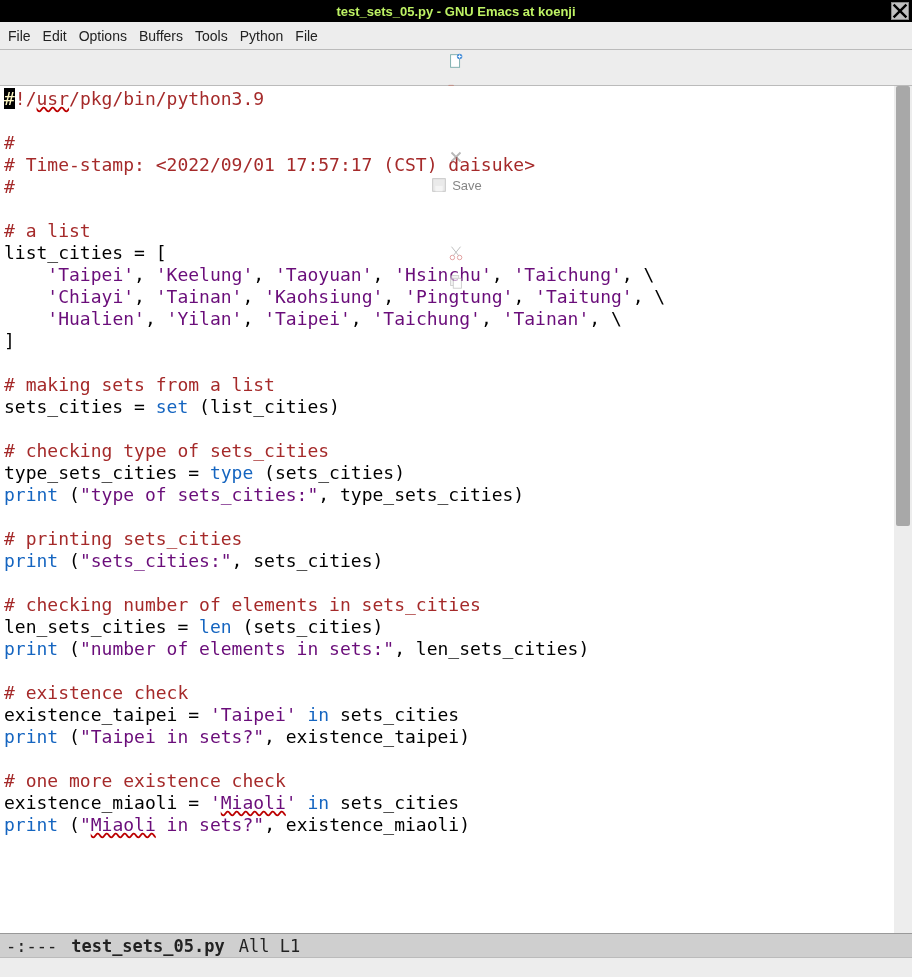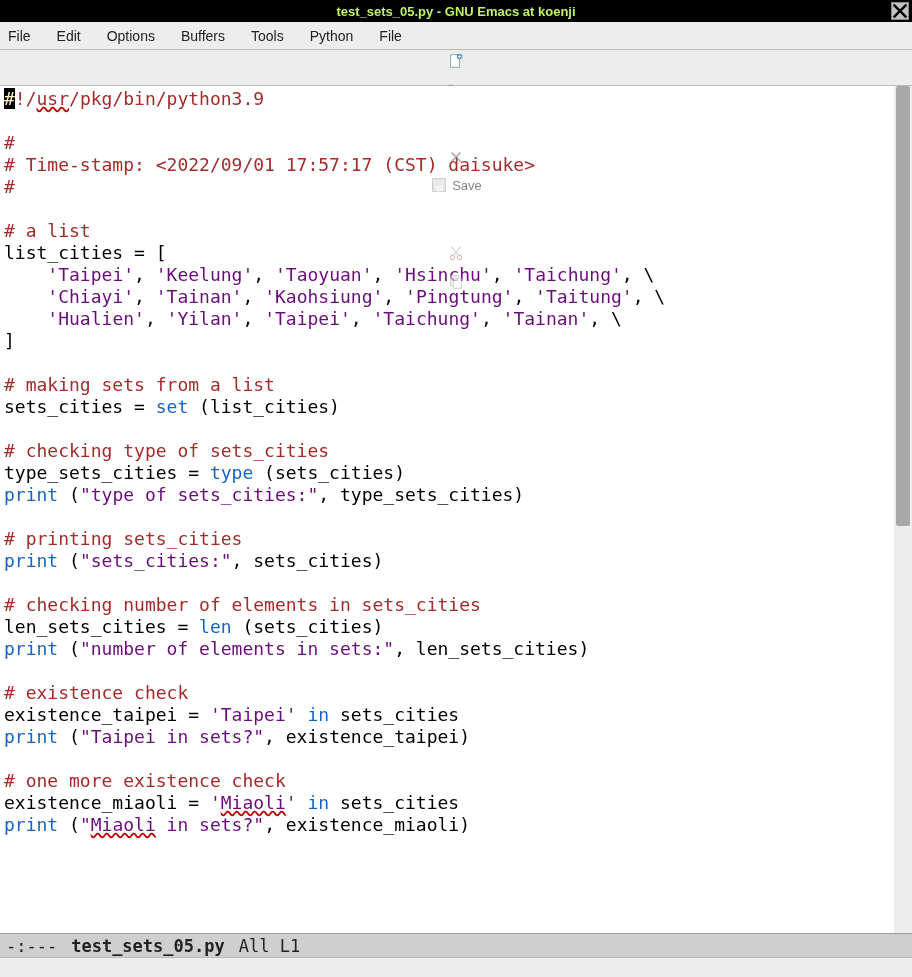--- a/index.html
+++ b/index.html
@@ -39,21 +39,21 @@
     color: #000;
     font-weight: bold;
   }
   .menubar {
     background: #ededed;
     border-bottom: 1px solid #bbb;
     height: 28px;
     display: flex;
     align-items: center;
     padding: 0 8px;
-    gap: 26px;
+    gap: 12px;
     font-size: 14px;
     color: #222;
   }
   .menubar span { cursor: default; }
   .toolbar {
     background: #ededed;
     border-bottom: 1px solid #bbb;
     height: 36px;
     display: flex;
     align-items: center;

